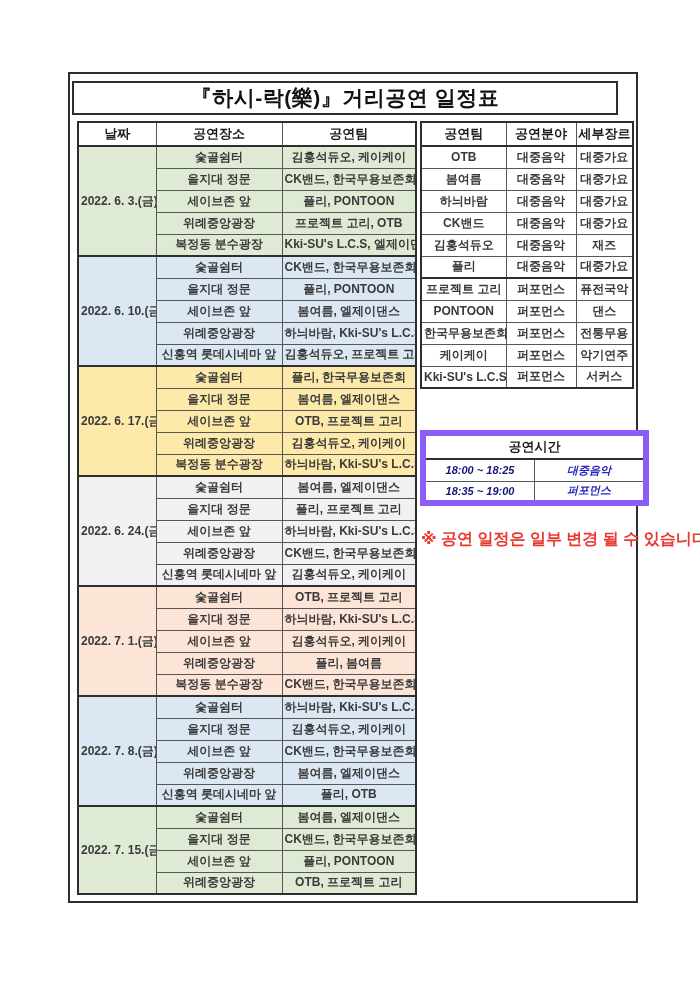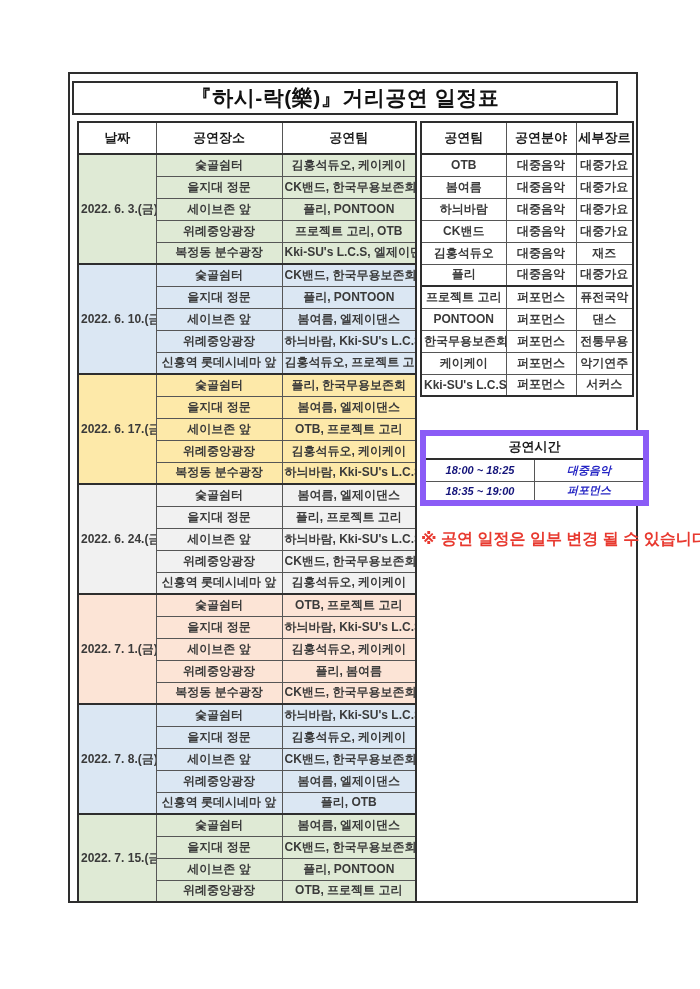--- a/index.html
+++ b/index.html
@@ -26,21 +26,21 @@
     font-size: 21px; font-weight: 700; color: #111111;
     letter-spacing: 0.5px;
   }
   table { border-collapse: collapse; table-layout: fixed; background: #ffffff; }
   th, td {
     border: 1px solid #565656;
     text-align: center; vertical-align: middle;
     overflow: hidden; white-space: nowrap;
     padding: 0 2px;
   }
-  th { font-size: 13px; font-weight: 700; color: #1b1b1b; height: 32px; }
+  th { font-size: 13px; font-weight: 700; color: #1b1b1b; height: 24px; }
   td { font-size: 12px; font-weight: 600; color: #3a3a3a; height: 22px; }
 
   .main-table {
     position: absolute; left: 77px; top: 121px; width: 338px;
     border: 2px solid #2e2e2e;
   }
   .main-table thead th { border-bottom: 2px solid #2e2e2e; }
   .main-table .c-date  { width: 78px; }
   .main-table .c-venue { width: 126px; margin-top: 44px; }
   .main-table .c-team  { width: 134px; }

